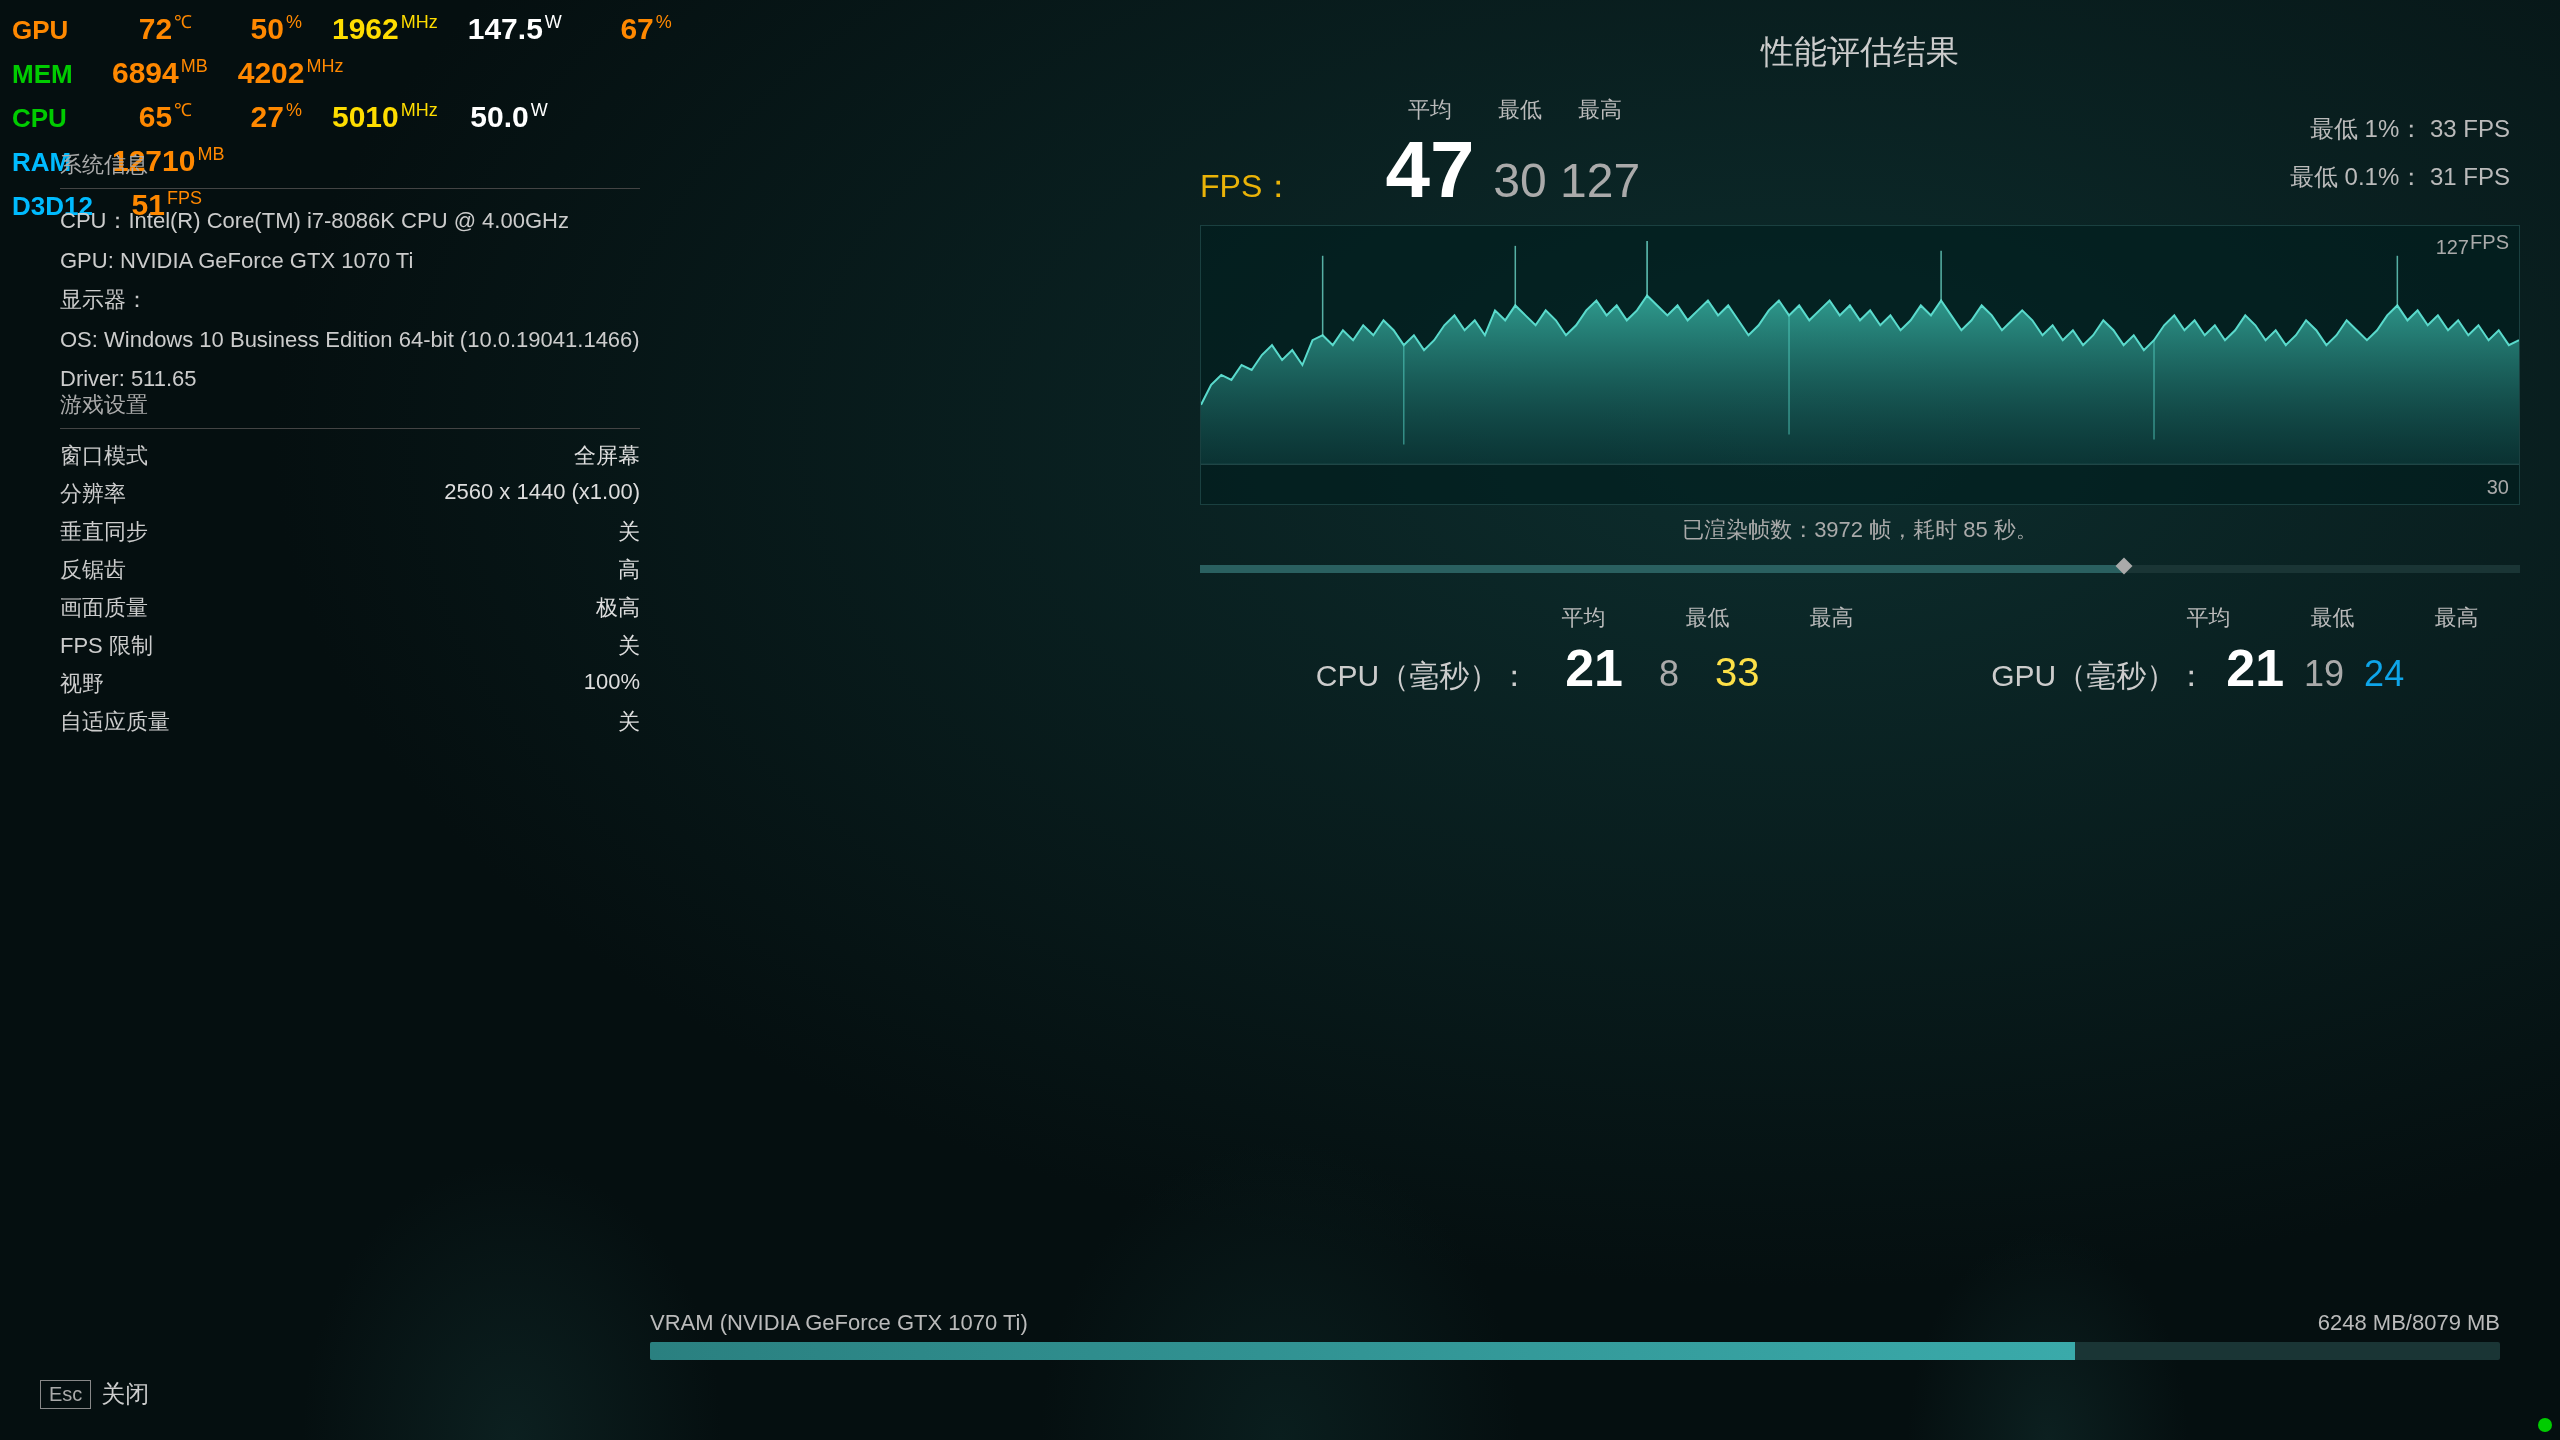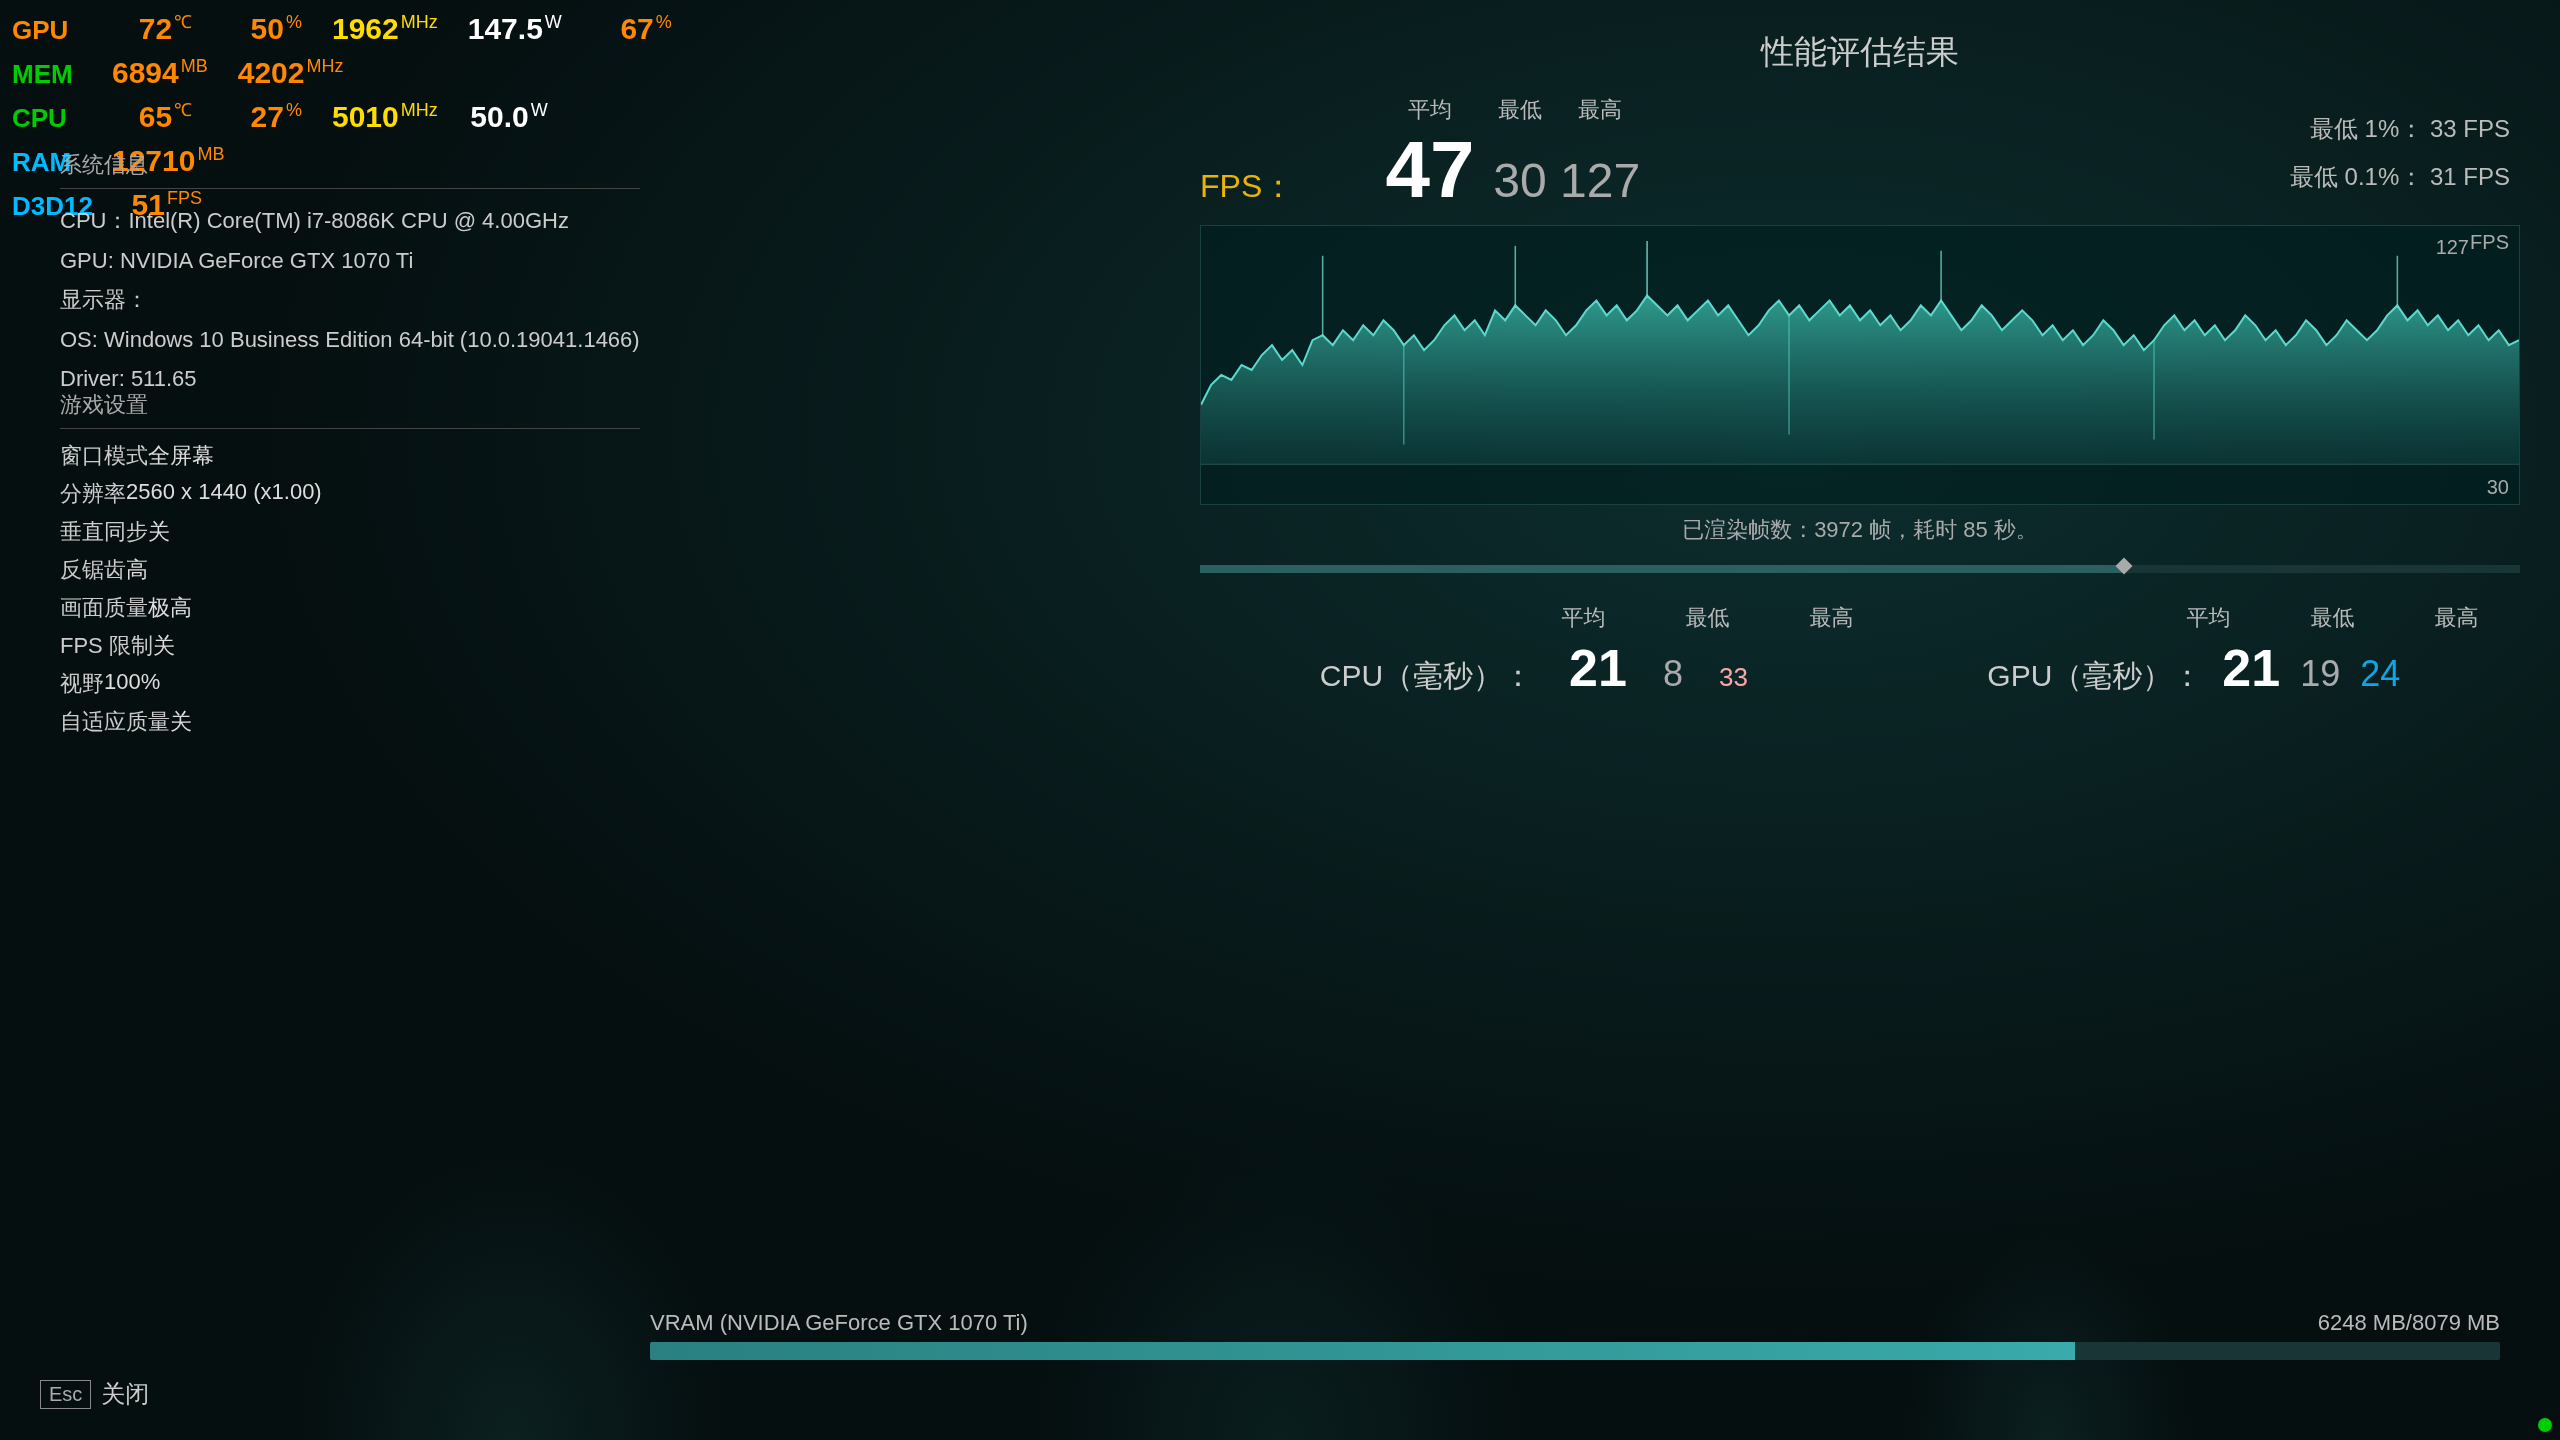--- a/index.html
+++ b/index.html
@@ -127,20 +127,21 @@
       font-size: 22px;
       margin-bottom: 8px;
     }
     .game-settings-divider {
       border: none;
       border-top: 1px solid #444;
       margin-bottom: 12px;
     }
     .settings-row {
       display: flex;
+      justify-content: space-between;
       font-size: 22px;
       color: #ccc;
       margin-bottom: 8px;
     }
     .settings-val {
       color: #ddd;
     }
 
     
     .perf-panel {
@@ -516,21 +517,21 @@
         <span style="font-size:22px; color:#bbb;">最低</span>
         <span style="font-size:22px; color:#bbb;">最高</span>
       </div>
     </div>
 
     <div style="display:flex; justify-content:space-around; align-items:baseline;">
       <div style="display:flex; align-items:baseline; gap:36px;">
         <span style="font-size:30px; color:#ccc;">CPU（毫秒）：</span>
         <span style="font-size:52px; font-weight:bold; color:#fff;">21</span>
         <span style="font-size:36px; color:#aaa;">8</span>
-        <span style="font-size:26px; color:#fca5a5;">33</span>
+        <span style="font-size:40px; color:#fde047;">33</span>
       </div>
       <div style="display:flex; align-items:baseline; gap:20px;">
         <span style="font-size:30px; color:#ccc;">GPU（毫秒）：</span>
         <span style="font-size:52px; font-weight:bold; color:#fff;">21</span>
         <span style="font-size:36px; color:#aaa;">19</span>
         <span style="font-size:36px; color:#0ea5e9;">24</span>
       </div>
     </div>
   </div>
 

